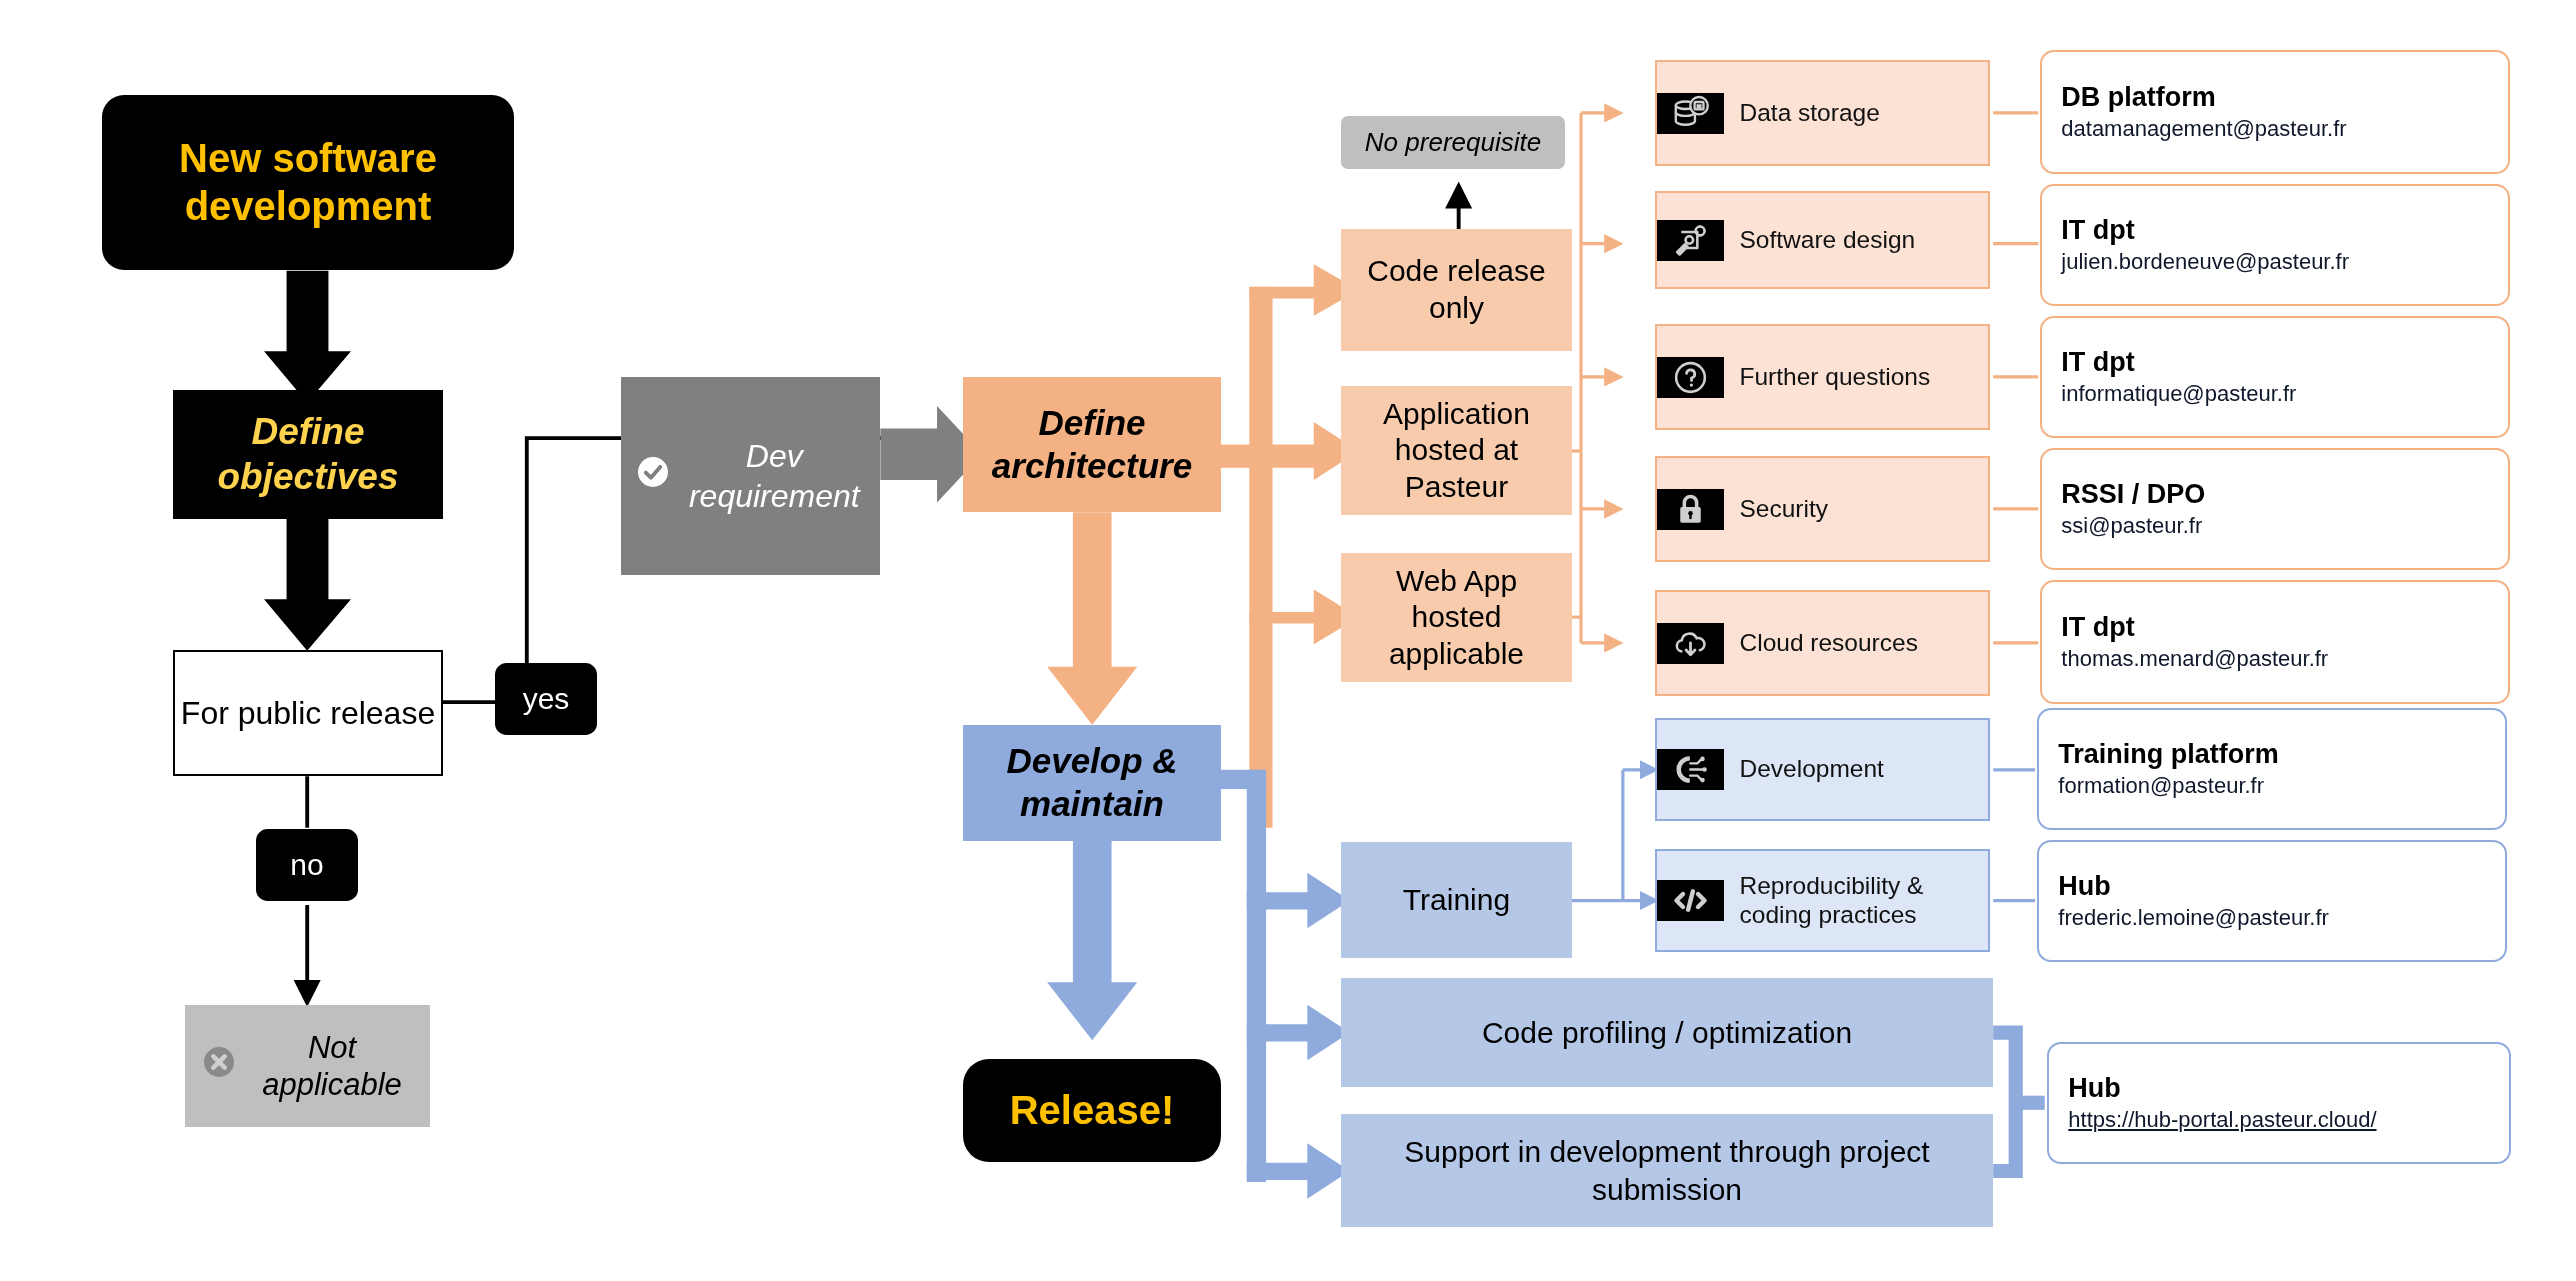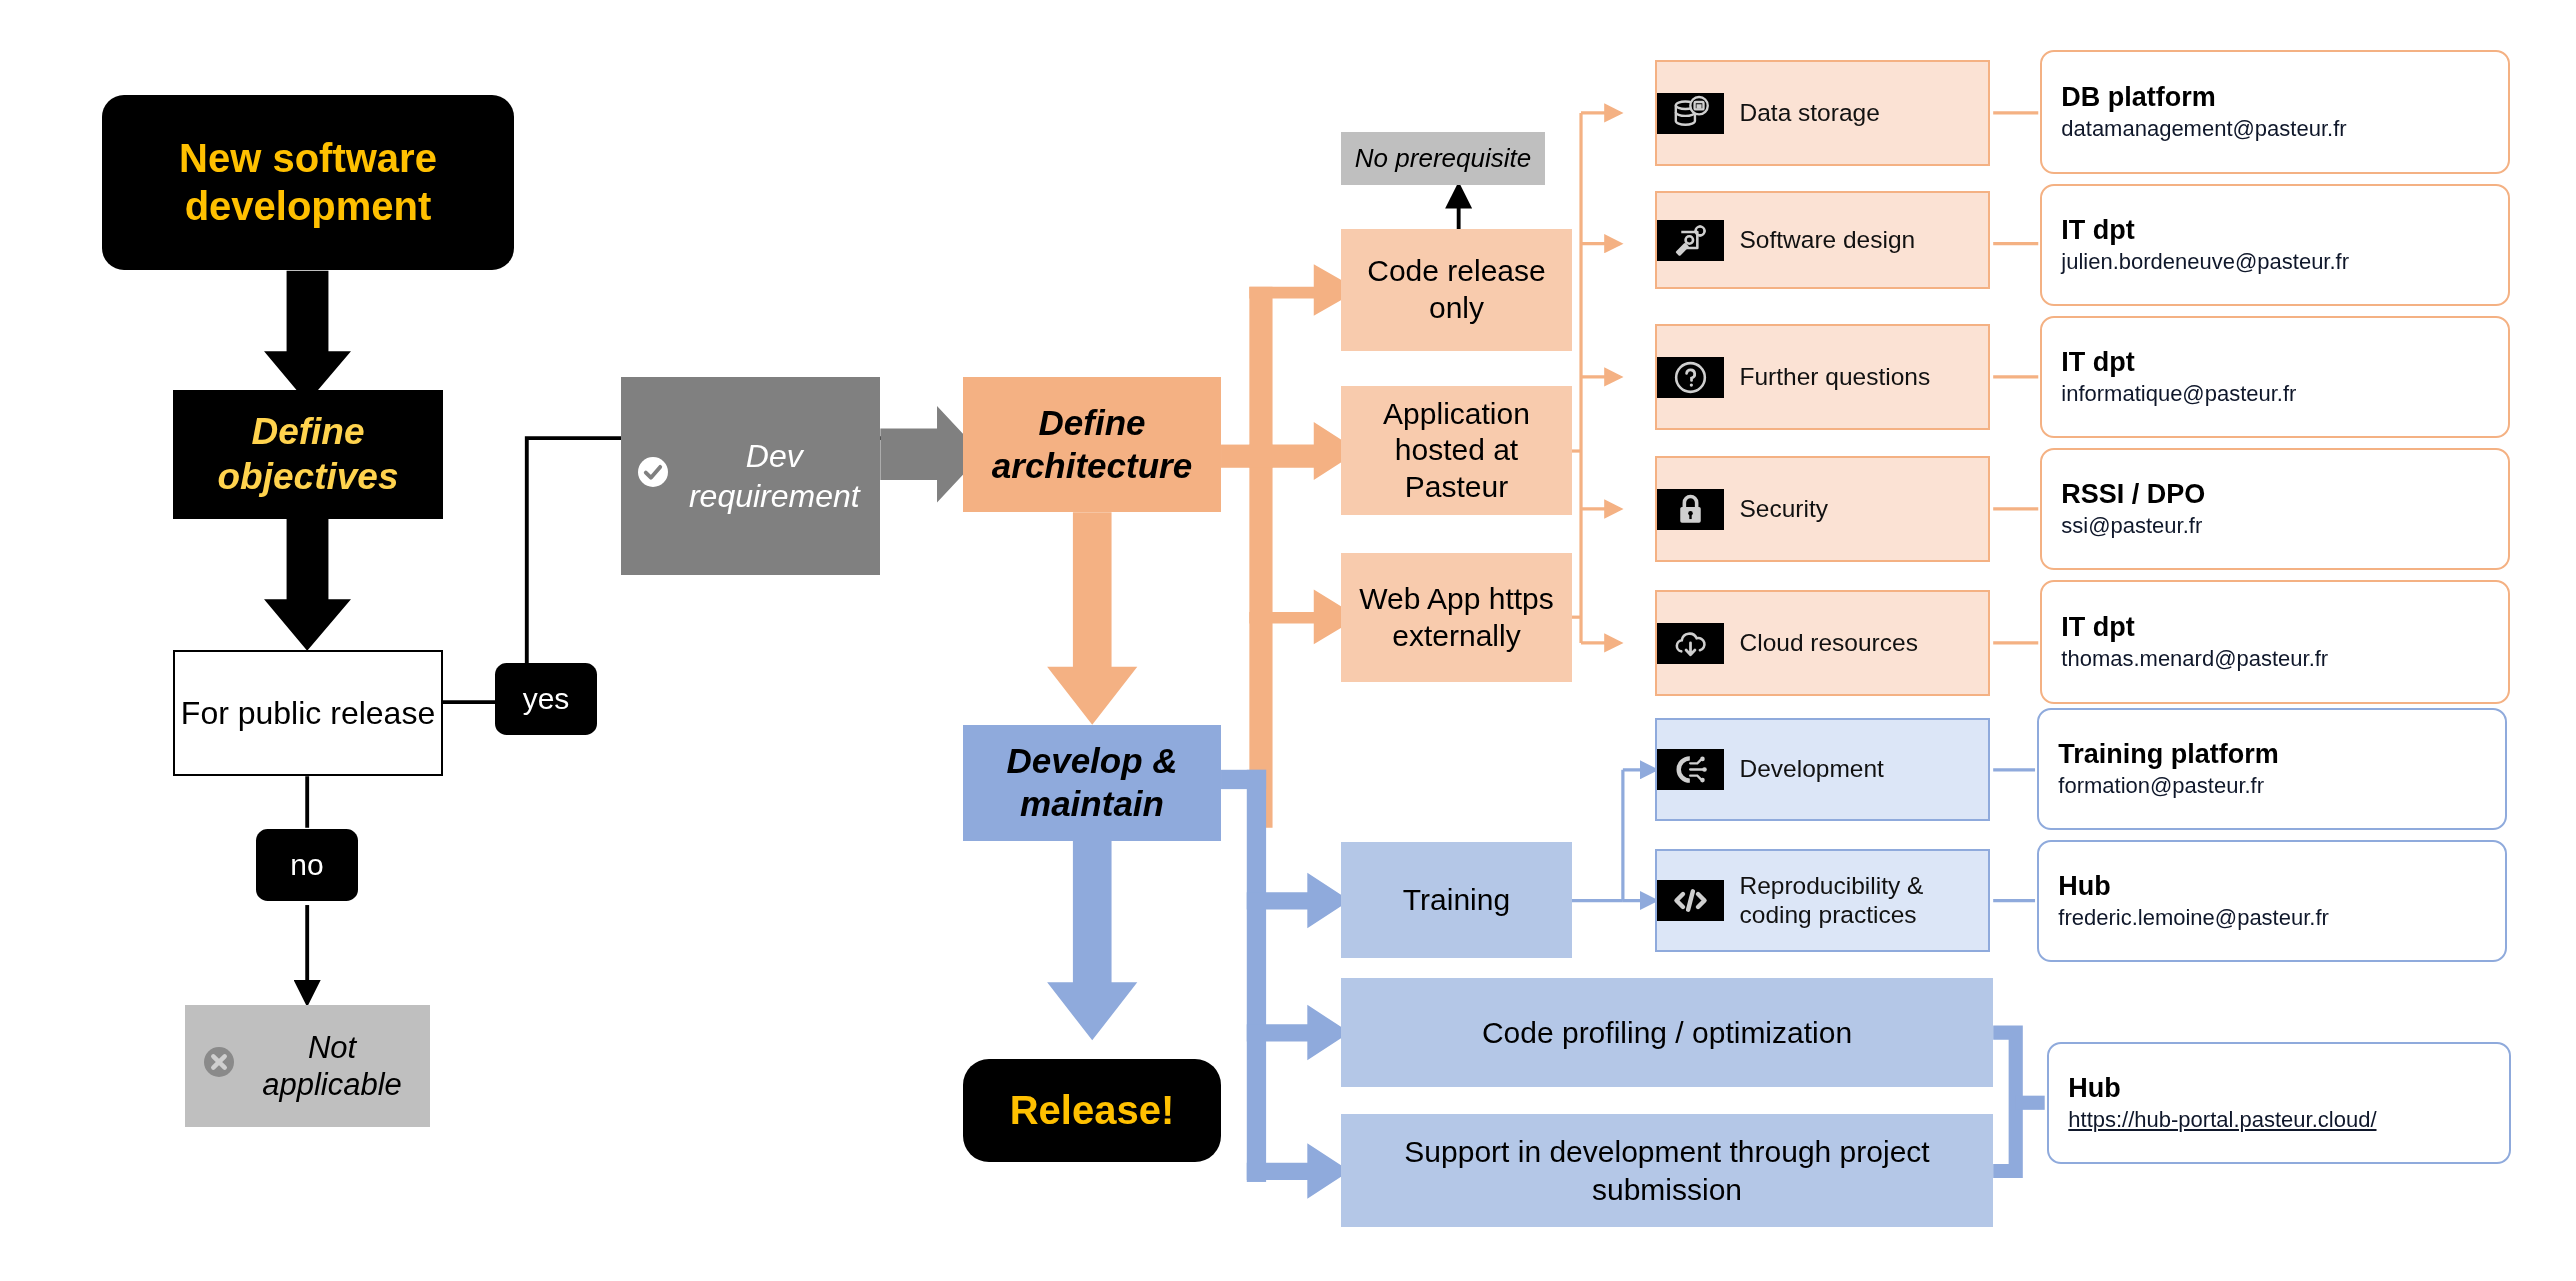--- a/index.html
+++ b/index.html
@@ -160,27 +160,27 @@
     </span>
     <span>Dev requirement</span>
   </div>
 
   <div class="abs orange-main ctr" style="left:963px;top:377px;width:258px;height:135px;">Define architecture</div>
 
   <div class="abs blue-main ctr" style="left:963px;top:725px;width:258px;height:116px;">Develop &amp; maintain</div>
 
   <div class="abs blk node-release ctr" style="left:963px;top:1059px;width:258px;height:103px;border-radius:26px;">Release!</div>
 
-  <div class="abs noprereq ctr" style="left:1341px;top:132px;width:204px;height:53px;">No prerequisite</div>
+  <div class="abs noprereq ctr" style="left:1341px;top:116px;width:224px;height:53px;border-radius:7px;">No prerequisite</div>
 
   <div class="abs orange-sub ctr" style="left:1341px;top:229px;width:231px;height:122px;padding:0 11.6px;">Code release only</div>
 
   <div class="abs orange-sub ctr" style="left:1341px;top:386px;width:231px;height:129px;padding:0 11.6px;">Application hosted at Pasteur</div>
 
-  <div class="abs orange-sub ctr" style="left:1341px;top:553px;width:231px;height:129px;padding:0 11.6px;">Web App https externally</div>
+  <div class="abs orange-sub ctr" style="left:1341px;top:553px;width:231px;height:129px;padding:0 11.6px;">Web App hosted applicable</div>
 
   <div class="abs icon-row row-orange" style="left:1655px;top:60px;width:335px;height:106px;">
     <div class="icon-tile">
       <svg viewBox="0 0 24 24" aria-hidden="true">
         <g fill="none" stroke="#cfcfcf" stroke-width="1.4">
           <ellipse cx="9" cy="7.2" rx="5.6" ry="2.2"></ellipse>
           <path d="M3.4 7.2 V16.4 C3.4 17.6 5.9 18.6 9 18.6 C12.1 18.6 14.6 17.6 14.6 16.4 V7.2"></path>
           <path d="M3.4 11.2 C3.4 12.4 5.9 13.4 9 13.4 C12.1 13.4 14.6 12.4 14.6 11.2"></path>
           <circle cx="17" cy="7.4" r="5.1" fill="#000"></circle>
           <rect x="14.4" y="5.3" width="5.2" height="4.3" rx="0.6"></rect>

